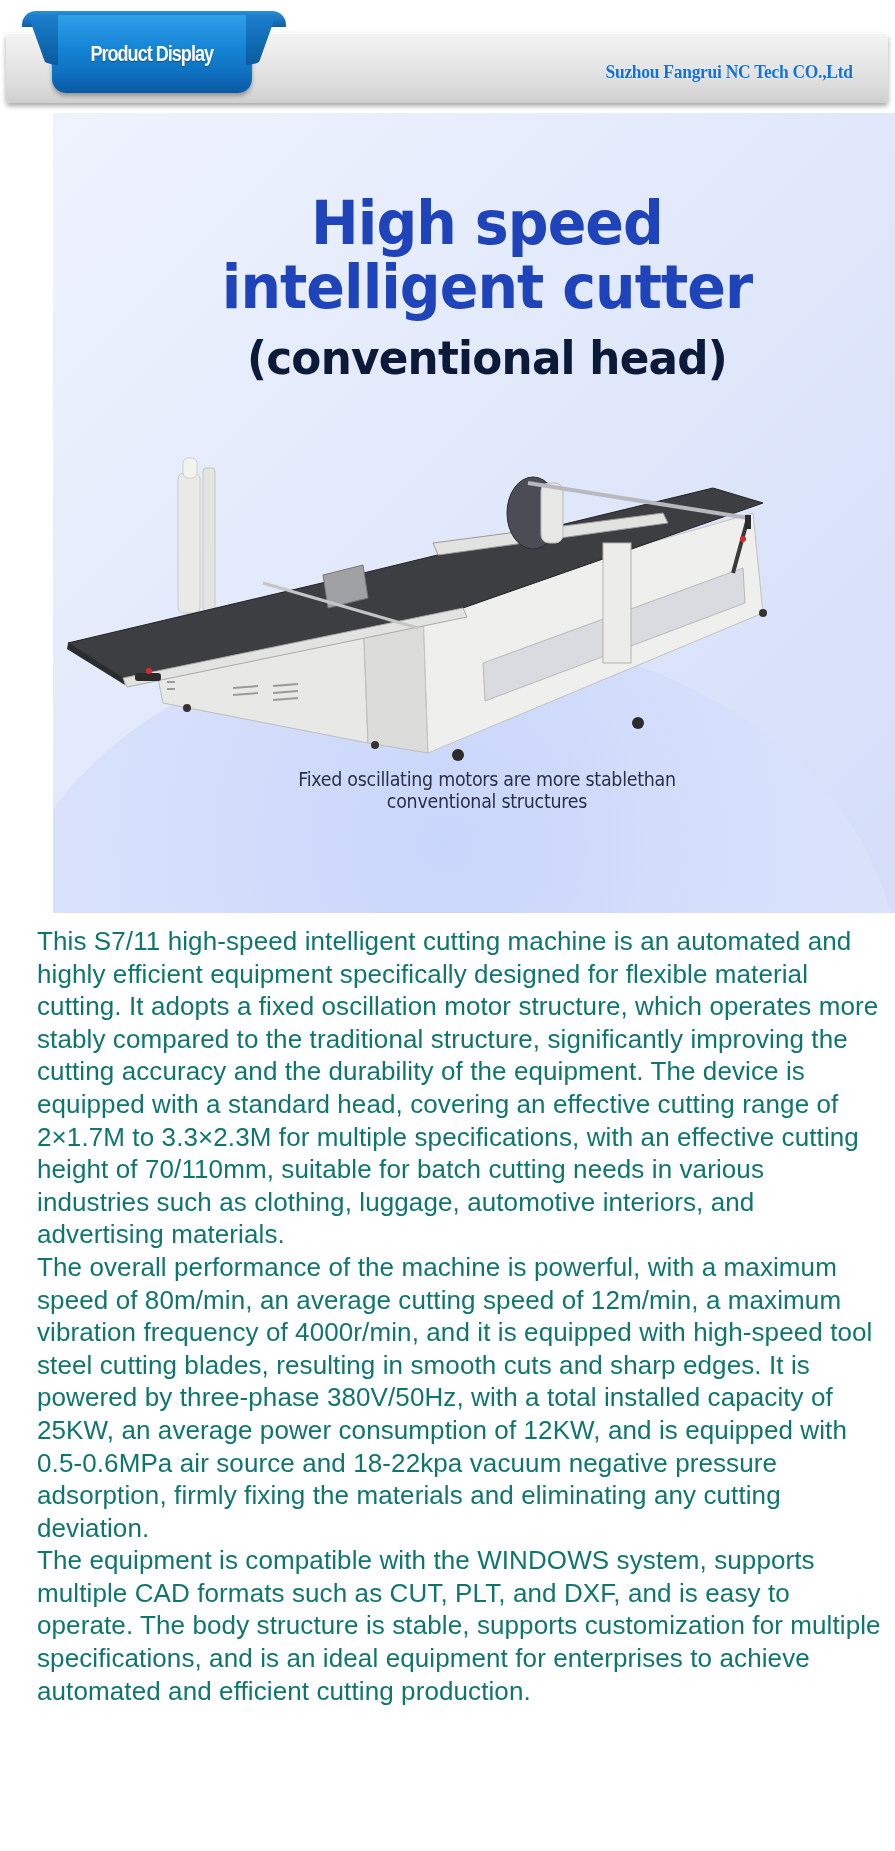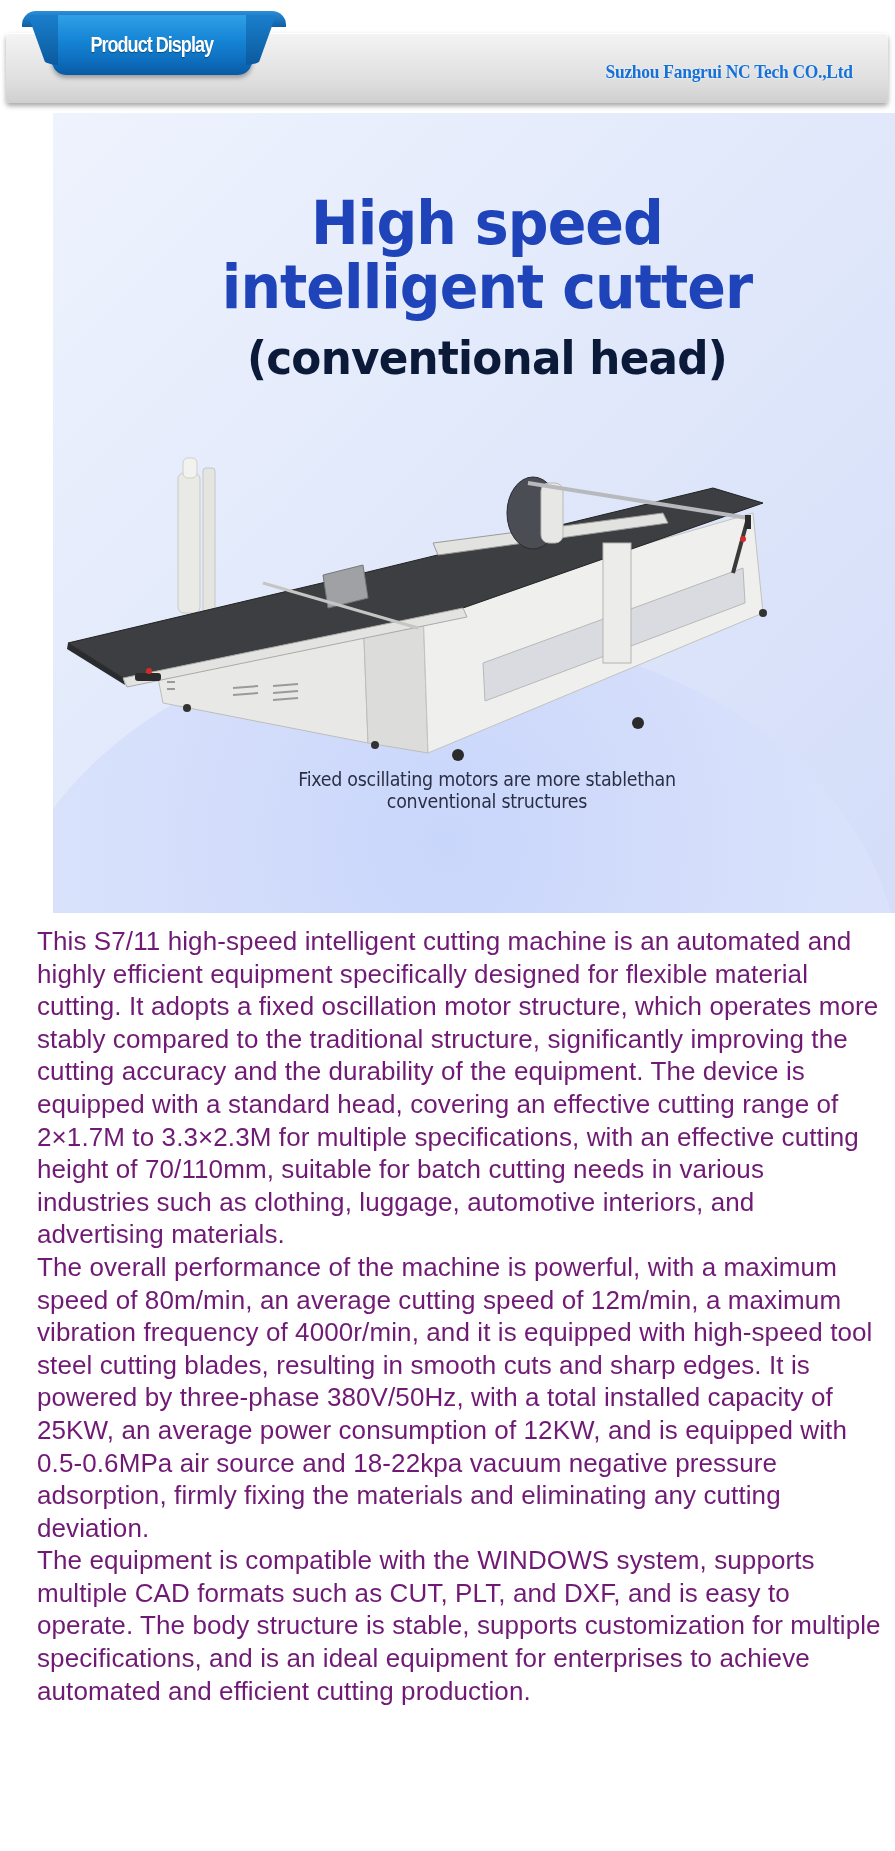--- a/index.html
+++ b/index.html
@@ -13,21 +13,21 @@
     background: linear-gradient(#f4f4f4 0%, #e6e6e6 45%, #dcdcdc 75%, #cfcfcf 100%);
     border-radius: 4px;
     box-shadow: 0 3px 5px rgba(0,0,0,0.35), inset 0 1px 0 #ffffff;
   }
   .ribbon-fold {
     position: absolute; left: 22px; top: 11px; width: 264px; height: 16px;
     background: linear-gradient(#2a8fd8, #0d5fa6);
     border-radius: 14px 14px 0 0;
   }
   .ribbon {
-    position: absolute; left: 52px; top: 15px; width: 200px; height: 60px;
+    position: absolute; left: 52px; top: 15px; width: 200px; height: 78px;
     background: linear-gradient(180deg, #2fa0e8 0%, #1686d6 40%, #0e6fbf 75%, #0a5aa2 100%);
     border-radius: 0 0 14px 14px;
     box-shadow: 0 3px 4px rgba(0,0,0,0.3);
     display: flex; align-items: center; justify-content: center;
   }
   .ribbon::before, .ribbon::after {
     content: ""; position: absolute; top: 0; width: 30px; height: 50px;
     background: linear-gradient(180deg, #1a7fcc, #0b5a9e);
   }
   .ribbon::before { left: -24px; border-radius: 0 0 0 30px; clip-path: polygon(0 0,100% 0,100% 100%,60% 100%); }
@@ -72,21 +72,21 @@
   .hero-machine { position: absolute; left: 10px; top: 290px; width: 770px; height: 460px; }
   .hero-caption {
     position: absolute; left: 0; right: 0; top: 655px; text-align: center;
     color: #2a2f45; font-size: 19px; line-height: 22px;
     font-family: "DejaVu Sans", sans-serif; letter-spacing: -0.3px;
     transform: scaleX(0.92);
   }
   
   .body-text {
     position: absolute; left: 37px; top: 925px; width: 845px;
-    color: #701a75; font-size: 26px; line-height: 32.6px;
+    color: #0f766e; font-size: 26px; line-height: 32.6px;
     font-family: "Liberation Sans", sans-serif;
     letter-spacing: 0.1px;
   }
   .body-text p { margin: 0; }
 </style>
 </head>
 <body>
 
 <div class="banner">
   <div class="company">Suzhou Fangrui NC Tech CO.,Ltd</div>

